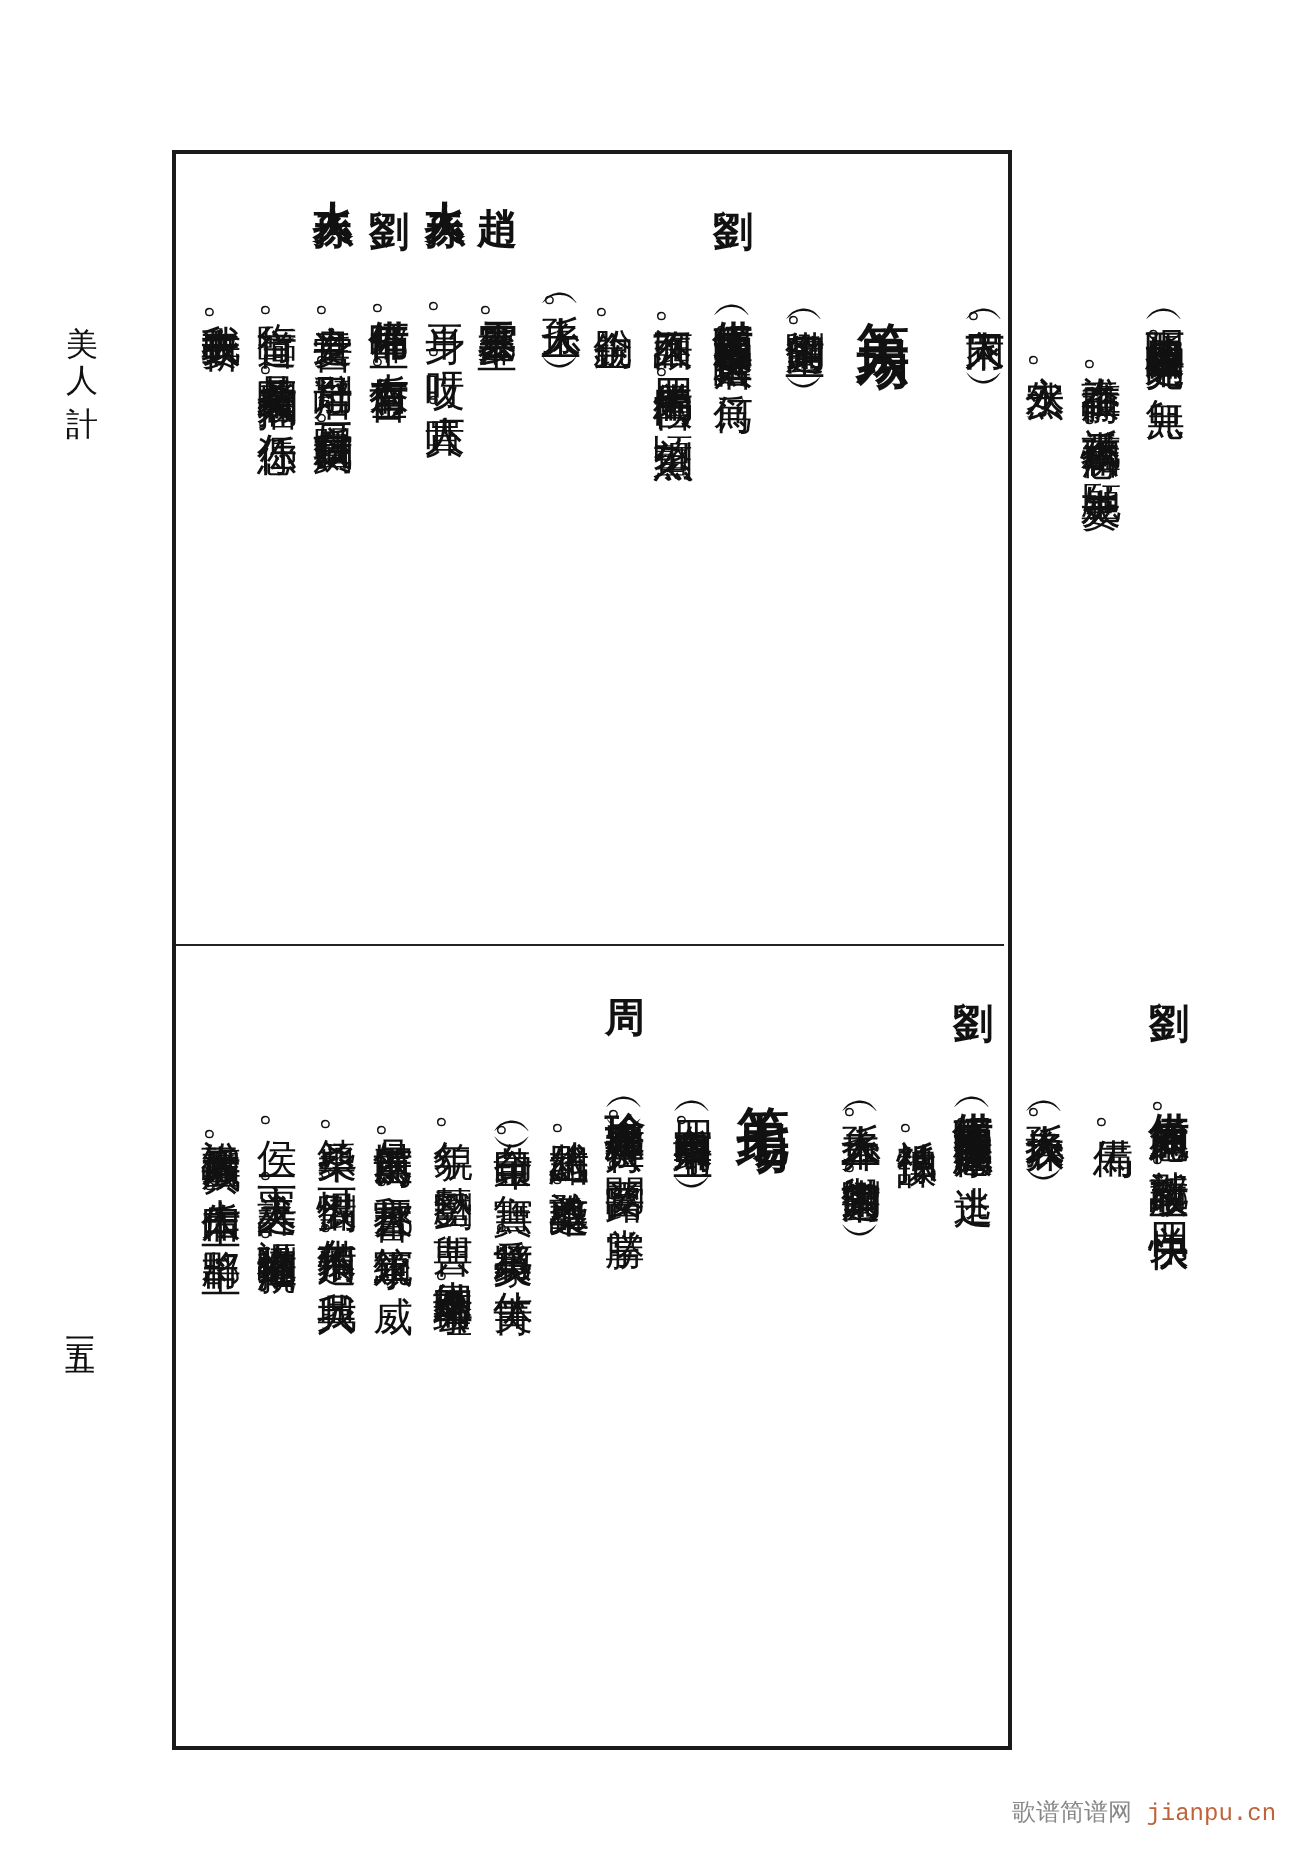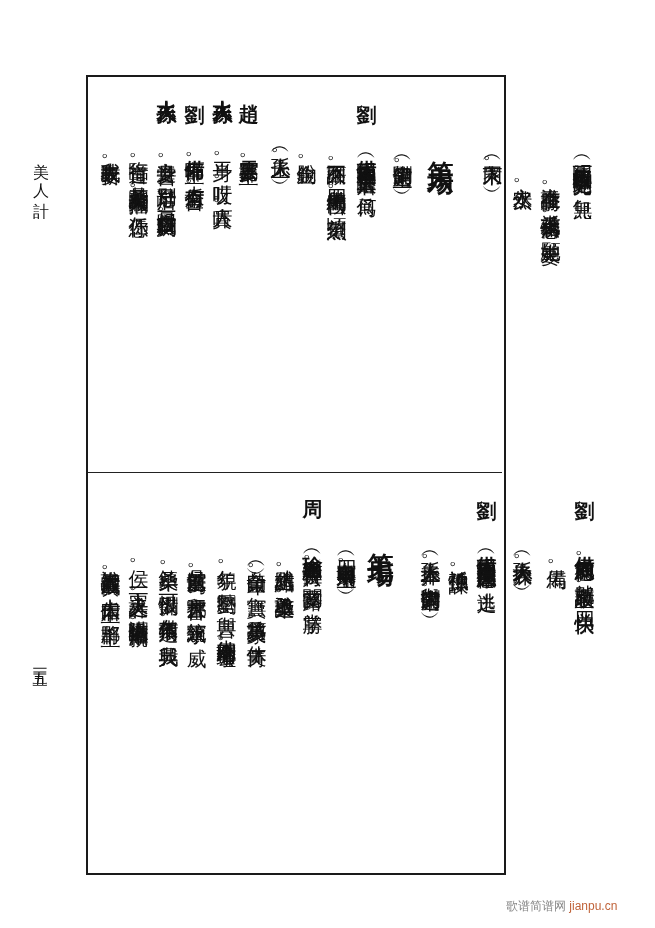--- a/index.html
+++ b/index.html
@@ -11,21 +11,21 @@
              border-top:1.5px solid #222; }
   .col { position:absolute; writing-mode:vertical-rl; text-orientation:upright;
          font-size:20px; line-height:22px; letter-spacing:1px; white-space:nowrap; }
   .title { font-size:26px; letter-spacing:4px; font-weight:bold; }
   .bold { font-weight:bold; }
   .margin-title { position:absolute; left:30px; writing-mode:vertical-rl;
                   text-orientation:upright; font-size:16px; letter-spacing:20px; }
   .margin-page { position:absolute; left:30px; writing-mode:vertical-rl;
                  text-orientation:upright; font-size:15px; letter-spacing:1px; }
   .watermark { position:absolute; left:506px; top:898px; font-size:12px;
-               font-family:Liberation Sans, sans-serif; color:#888; }
+               font-family:Liberation Mono, monospace; color:#888; }
   .watermark span.url { color:#c0633a; }
 </style>
 </head>
 <body>
 
 <div class="margin-title" style="top:150px;">美人計</div>
 <div class="margin-page" style="top:660px;">五一五</div>
 
 <div class="frame"></div>
 <div class="divider"></div>

